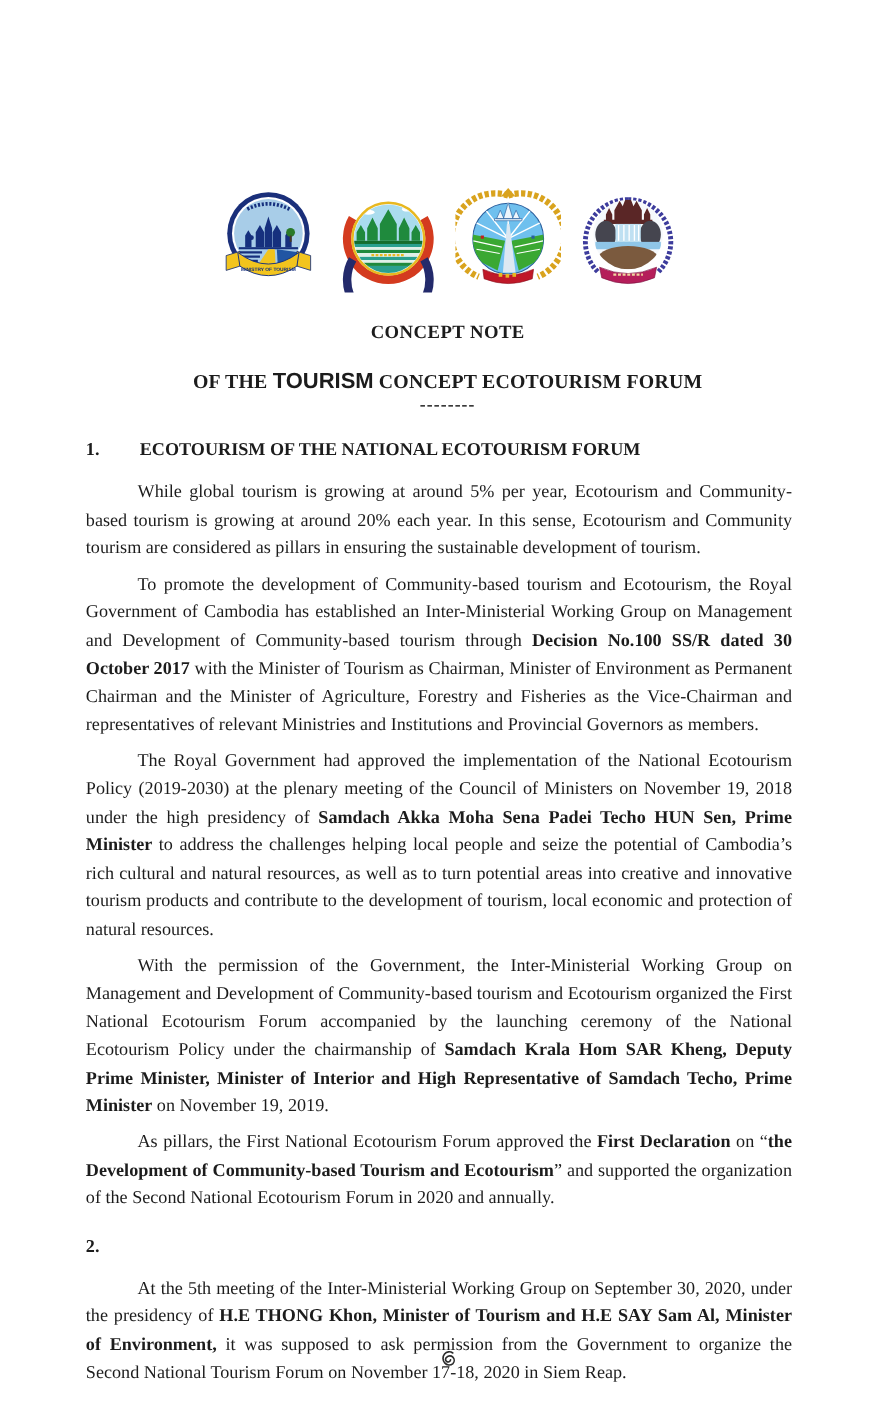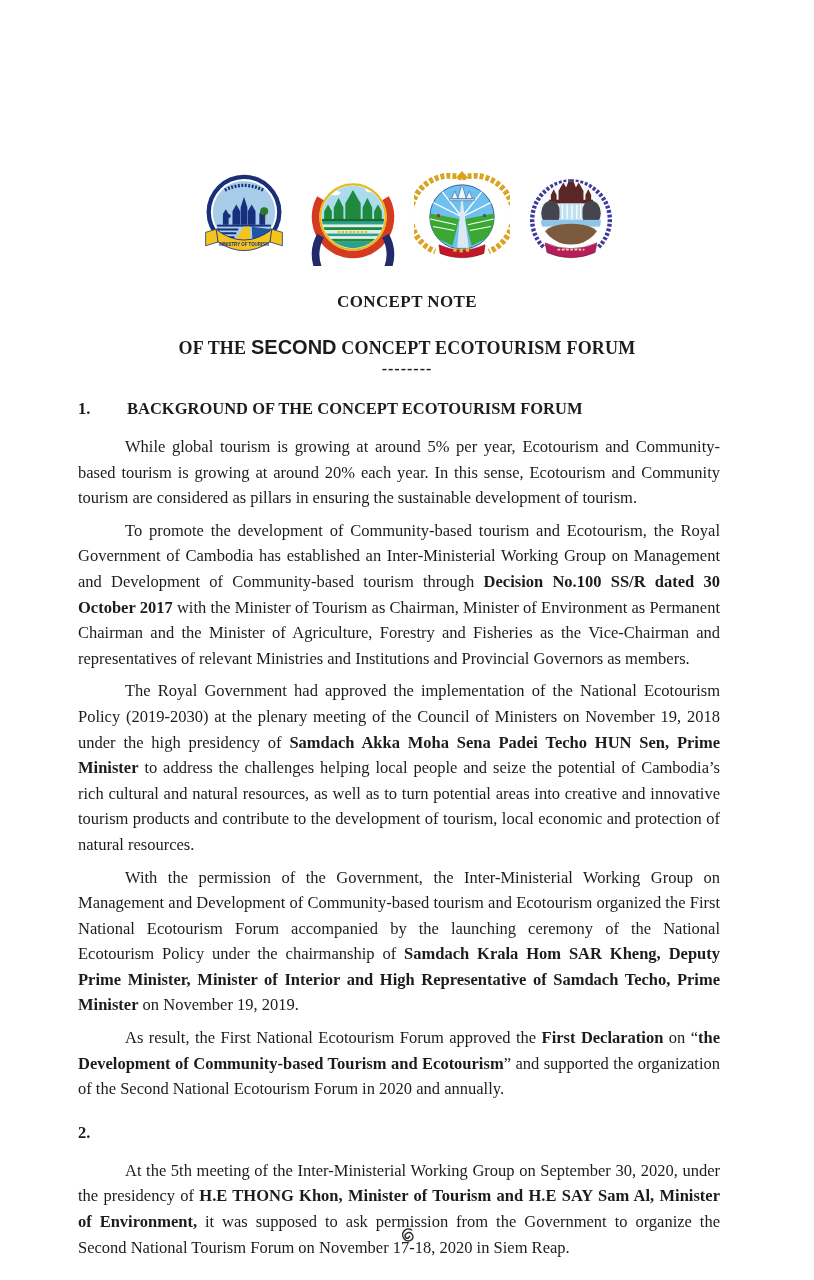--- a/index.html
+++ b/index.html
@@ -144,39 +144,39 @@
           <ellipse cx="50" cy="68" rx="28" ry="11" fill="#7b5a3e"></ellipse>
         </g>
         <path d="M23 77 Q50 89 77 77 L75 87 Q50 98 25 87 Z" fill="#b51e5a" stroke="#7a1240" stroke-width="0.6"></path>
         <path d="M36 84 H64" stroke="#f0d7a0" stroke-width="2" stroke-dasharray="2.8 1.6"></path>
       </svg>
     </span>
   </div>
 
   <div class="doc-title">CONCEPT NOTE</div>
 
-  <div class="doc-subtitle"><span>OF THE </span><span class="emph">SECOND</span><span> CONCEPT ECOTOURISM FORUM</span></div>
+  <div class="doc-subtitle"><span>OF THE </span><span class="emph">TOURISM</span><span> CONCEPT ECOTOURISM FORUM</span></div>
 
   <div class="divider">--------</div>
 
   <section>
     <div class="sec-heading">
       <span class="sec-num">1.</span>
-      <span class="sec-title">BACKGROUND OF THE CONCEPT ECOTOURISM FORUM</span>
+      <span class="sec-title">ECOTOURISM OF THE NATIONAL ECOTOURISM FORUM</span>
     </div>
 
     <p class="para"><span>While global tourism is growing at around 5% per year, Ecotourism and Community-based tourism is growing at around 20% each year. In this sense, Ecotourism and Community tourism are considered as pillars in ensuring the sustainable development of tourism.</span></p>
 
     <p class="para"><span>To promote the development of Community-based tourism and Ecotourism, the Royal Government of Cambodia has established an Inter-Ministerial Working Group on Management and Development of Community-based tourism through </span><b>Decision No.100 SS/R dated 30 October 2017</b><span> with the Minister of Tourism as Chairman, Minister of Environment as Permanent Chairman and the Minister of Agriculture, Forestry and Fisheries as the Vice-Chairman and representatives of relevant Ministries and Institutions and Provincial Governors as members.</span></p>
 
     <p class="para"><span>The Royal Government had approved the implementation of the National Ecotourism Policy (2019-2030) at the plenary meeting of the Council of Ministers on November 19, 2018 under the high presidency of </span><b>Samdach Akka Moha Sena Padei Techo HUN Sen, Prime Minister</b><span> to address the challenges helping local people and seize the potential of Cambodia’s rich cultural and natural resources, as well as to turn potential areas into creative and innovative tourism products and contribute to the development of tourism, local economic and protection of natural resources.</span></p>
 
     <p class="para"><span>With the permission of the Government, the Inter-Ministerial Working Group on Management and Development of Community-based tourism and Ecotourism organized the First National Ecotourism Forum accompanied by the launching ceremony of the National Ecotourism Policy under the chairmanship of </span><b>Samdach Krala Hom SAR Kheng, Deputy Prime Minister, Minister of Interior and High Representative of Samdach Techo, Prime Minister</b><span> on November 19, 2019.</span></p>
 
-    <p class="para"><span>As result, the First National Ecotourism Forum approved the </span><b>First Declaration</b><span> on “</span><b>the Development of Community-based Tourism and Ecotourism</b><span>” and supported the organization of the Second National Ecotourism Forum in 2020 and annually.</span></p>
+    <p class="para"><span>As pillars, the First National Ecotourism Forum approved the </span><b>First Declaration</b><span> on “</span><b>the Development of Community-based Tourism and Ecotourism</b><span>” and supported the organization of the Second National Ecotourism Forum in 2020 and annually.</span></p>
   </section>
 
   <section>
     <div class="sec-heading second">
       <span class="sec-num">2.</span>
     </div>
 
     <p class="para"><span>At the 5th meeting of the Inter-Ministerial Working Group on September 30, 2020, under the presidency of </span><b>H.E THONG Khon, Minister of Tourism and H.E SAY Sam Al, Minister of Environment,</b><span>  it was supposed to ask permission from the Government to organize the Second National Tourism Forum on November 17-18, 2020 in Siem Reap.</span></p>
   </section>
 

